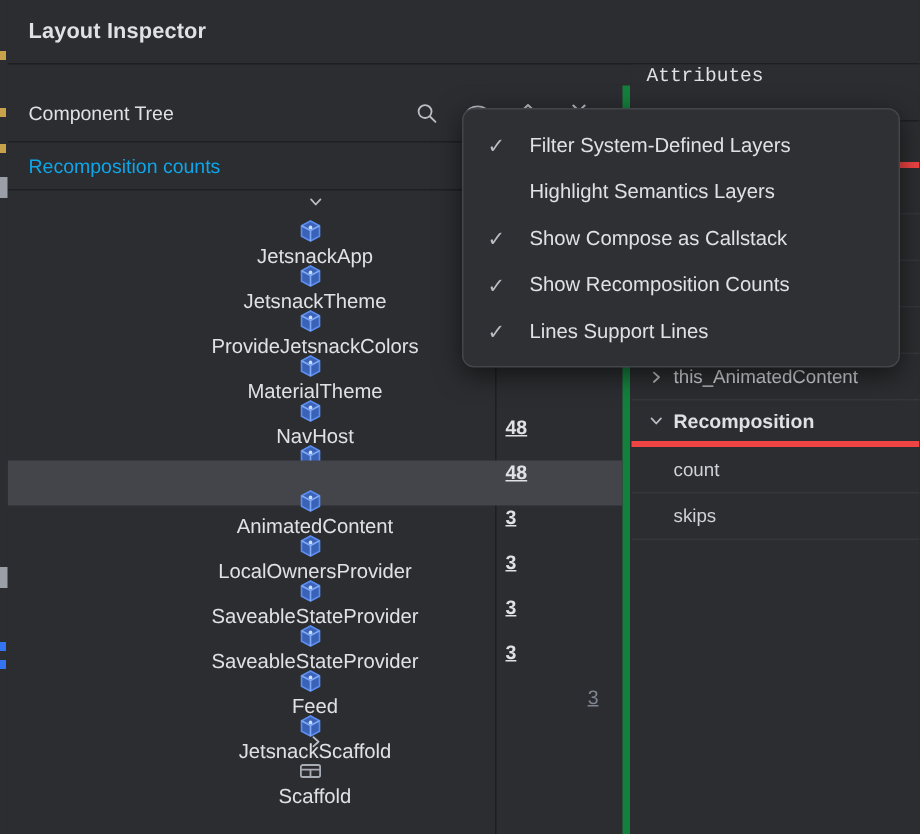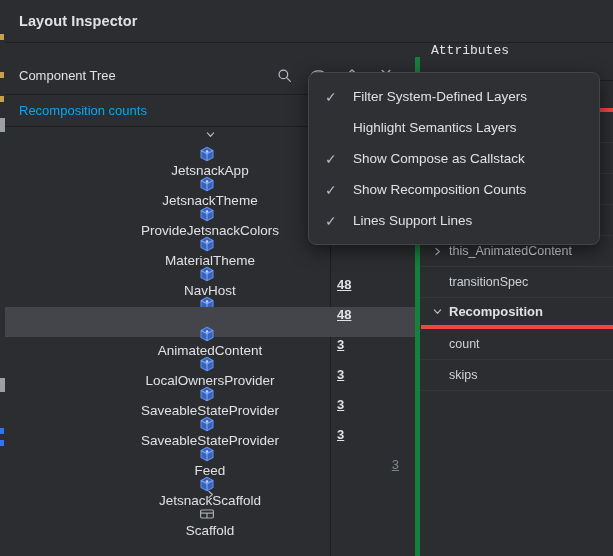--- a/index.html
+++ b/index.html
@@ -549,23 +549,20 @@
             <span class="attr-name">modifier</span>
           </div>
           <div class="attr-row">
             <span class="atwisty">
               <svg width="11" height="11" viewBox="0 0 12 12" fill="none" stroke="#b9bdc4" stroke-width="1.3" stroke-linecap="round" stroke-linejoin="round">
                 <polyline points="4.3,2.6 8,6 4.3,9.4"></polyline>
               </svg>
             </span>
             <span class="attr-name">this_AnimatedContent</span>
           </div>
-          <div class="attr-row indent">
-            <span class="attr-name">transitionSpec</span>
-          </div>
           <div class="attr-row group">
             <span class="atwisty">
               <svg width="11" height="11" viewBox="0 0 12 12" fill="none" stroke="#b9bdc4" stroke-width="1.3" stroke-linecap="round" stroke-linejoin="round">
                 <polyline points="2.6,4.3 6,8 9.4,4.3"></polyline>
               </svg>
             </span>
             <span class="attr-name">Recomposition</span>
           </div>
           <div class="attr-row indent">
             <span class="attr-name">count</span>

